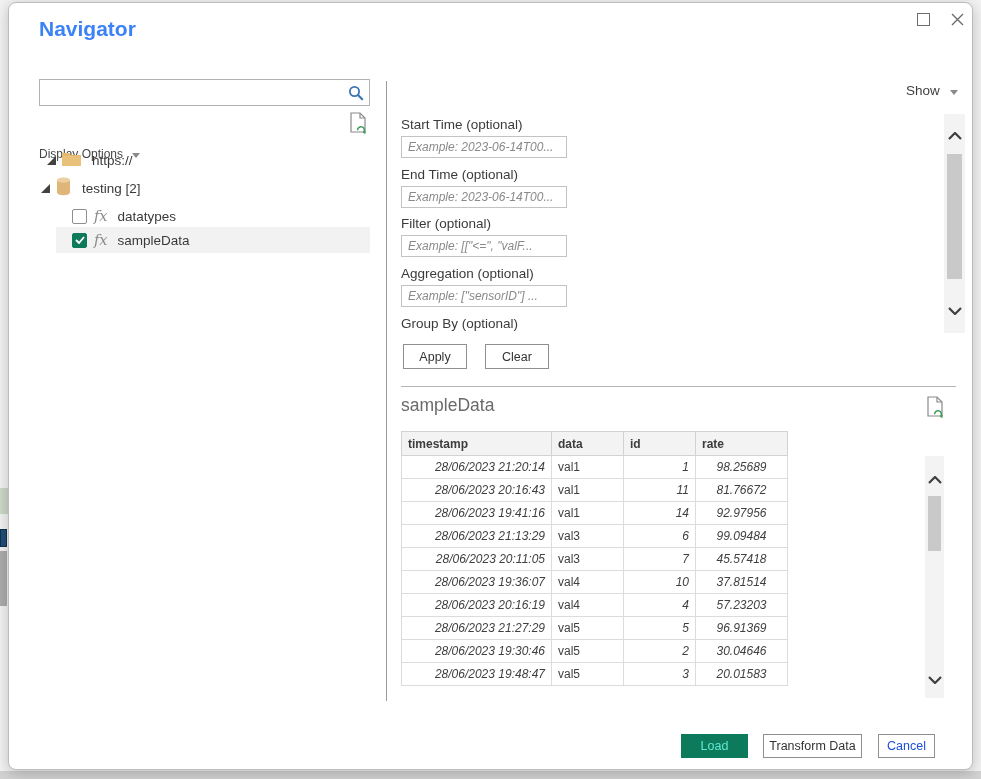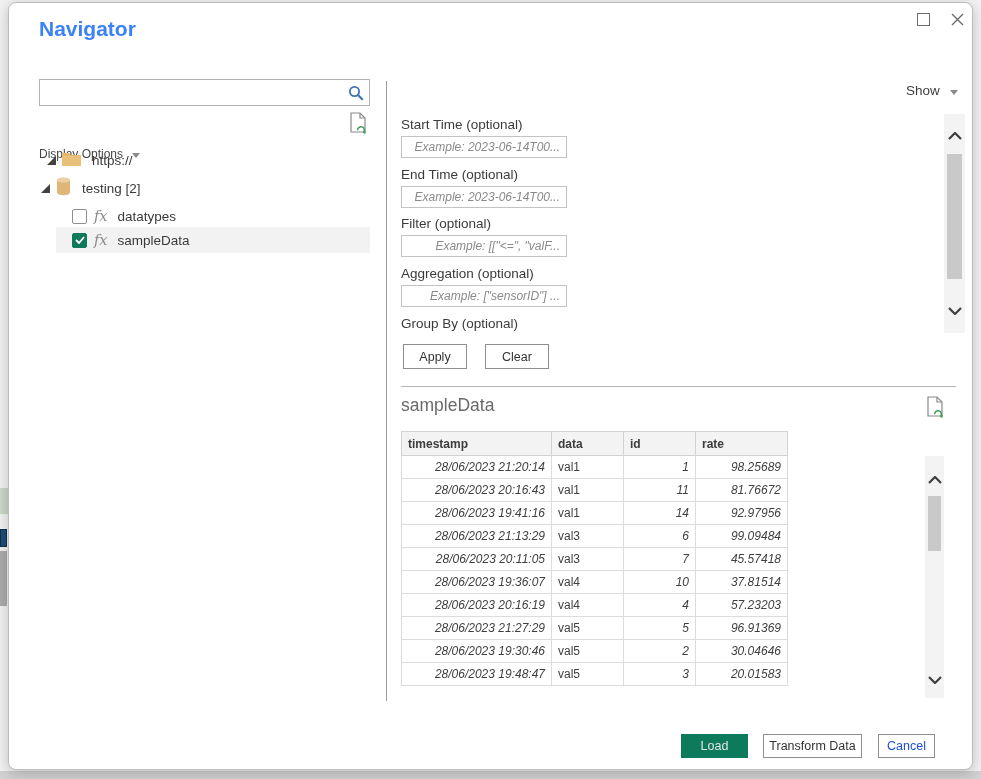--- a/index.html
+++ b/index.html
@@ -48,21 +48,21 @@
   .tree-row { position:absolute; height:26px; display:flex; align-items:center; font-size:13.5px; color:#3a3a3a; }
   .tree-row .gap { display:inline-block; }
   .row-hl { position:absolute; left:47px; top:224px; width:314px; height:26px; background:#f2f2f2; }
   .fx { font-family:"DejaVu Serif","Liberation Serif",serif; font-style:italic; color:#8a8a8a; font-size:14.5px; }
   .cb { width:15px; height:15px; border:1px solid #8f8f8f; background:#fff; border-radius:2px; cursor:pointer; }
   .cb.checked { background:#0e7a5c; border-color:#0e7a5c; display:flex; align-items:center; justify-content:center; }
 
   .fld-label { position:absolute; font-size:13.5px; color:#3b3b3b; }
   .fld-input {
     position:absolute; width:166px; height:22px; border:1px solid #c3c3c3;
-    font-size:12px; padding:0 6px; font-family:inherit; color:#333; outline:none;text-align:right;
+    font-size:12px; padding:0 6px; font-family:inherit; color:#333; outline:none;
   }
   .fld-input::placeholder { font-style:italic; color:#8a8a8a; }
 
   .small-btn {
     position:absolute; width:64px; height:25px; background:#fff; border:1px solid #8f8f8f;
     font-size:12.5px; color:#333; font-family:inherit; cursor:pointer;
   }
 
   .show-dd { left:897px; top:80px; font-size:13.5px; color:#3f3f3f; display:flex; align-items:center; gap:10px; cursor:pointer; }
 
@@ -80,24 +80,24 @@
   table.preview col.c2 { width:72px; }
   table.preview col.c3 { width:92px; }
   table.preview th {
     background:#f3f3f3; border:1px solid #d2d2d2; text-align:left; font-weight:700;
     color:#3c3c3c; height:24px; padding:0 6px;
   }
   table.preview td { border:1px solid #dcdcdc; height:23px; padding:0 6px; color:#3f3f3f; white-space:nowrap; overflow:hidden; }
   table.preview td.c0 { text-align:right; font-style:italic; }
   table.preview td.c1 { text-align:left; }
   table.preview td.c2 { text-align:right; font-style:italic; }
-  table.preview td.c3 { text-align:right; font-style:italic;margin-top:44px; }
+  table.preview td.c3 { text-align:center; font-style:italic;margin-top:44px; }
 
   .footer-btn { position:absolute; height:24px; font-size:12.5px; font-family:inherit; cursor:pointer; }
-  .btn-load { left:672px; top:731px; width:67px; background:#0e7a5c; color:#e5e5e5; border:1px solid #0e7a5c; }
+  .btn-load { left:672px; top:731px; width:67px; background:#0e7a5c; color:#5eead4; border:1px solid #0e7a5c; }
   .btn-transform { left:754px; top:731px; width:99px; background:#fff; color:#333; border:1px solid #8f8f8f; }
   .btn-cancel { left:869px; top:731px; width:57px; background:#fff; color:#1d4ed8; border:1px solid #8f8f8f; }
 </style>
 </head>
 <body>
 
 <div class="bg-strip-bottom"></div>
 <div class="bg-green"></div>
 <div class="bg-appicon"></div>
 <div class="bg-gray"></div>

